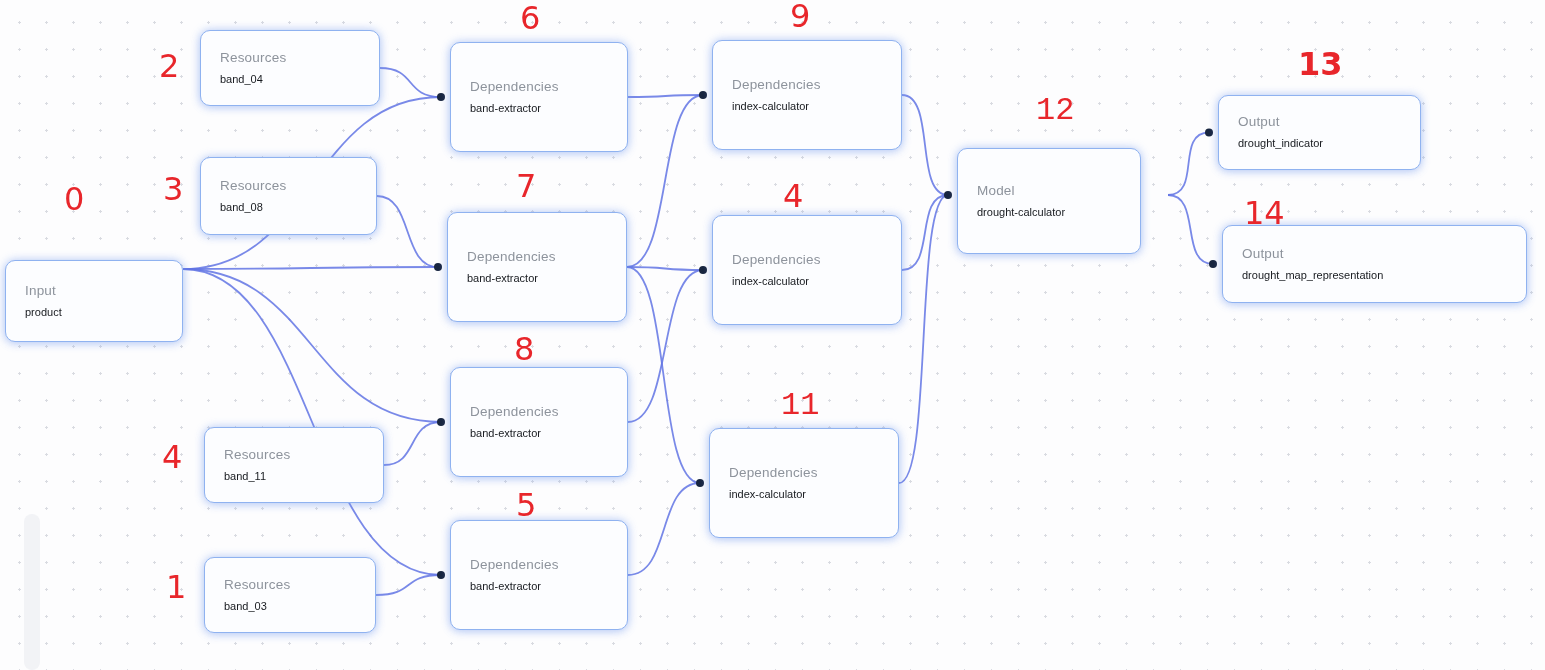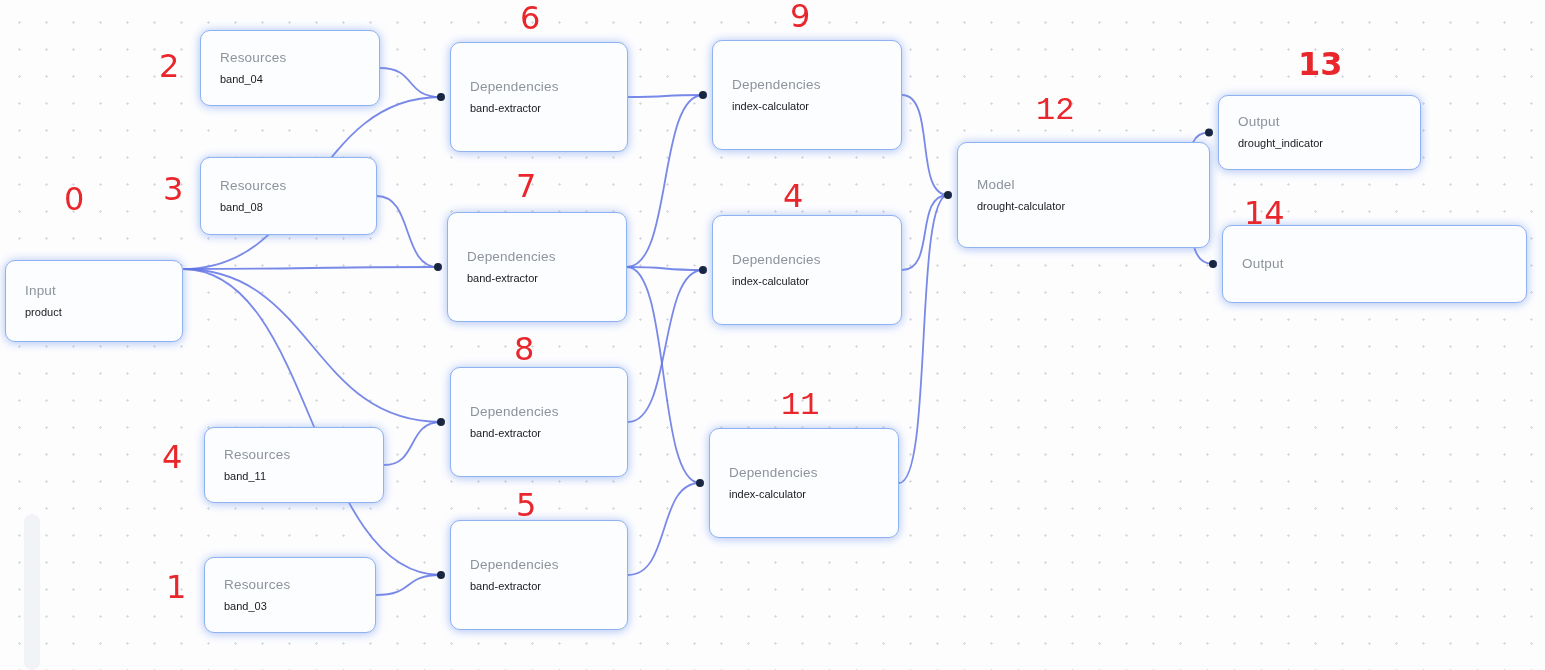--- a/index.html
+++ b/index.html
@@ -123,30 +123,31 @@
     <div class="node-name">index-calculator</div>
   </div>
       <div class="node" style="left: 712px; top: 215px; width: 190px; height: 110px;">
     <div class="node-title">Dependencies</div>
     <div class="node-name">index-calculator</div>
   </div>
       <div class="node" style="left: 709px; top: 428px; width: 190px; height: 110px;">
     <div class="node-title">Dependencies</div>
     <div class="node-name">index-calculator</div>
   </div>
-      <div class="node" style="left: 957px; top: 142px; width: 253px; height: 106px;">
+      <div class="node" style="left: 957px; top: 148px; width: 184px; height: 106px;">
     <div class="node-title">Model</div>
     <div class="node-name">drought-calculator</div>
   </div>
       <div class="node" style="left: 1218px; top: 95px; width: 203px; height: 75px;">
     <div class="node-title">Output</div>
     <div class="node-name">drought_indicator</div>
   </div>
       <div class="node" style="left: 1222px; top: 225px; width: 305px; height: 78px;">
     <div class="node-title">Output</div>
+    <div class="node-name">drought_map_representation</div>
   </div>
     </div>
   <div id="marks">
       <div class="mark" style="left: 64px; top: 183px;">0</div>
       <div class="mark" style="left: 166px; top: 571px;">1</div>
       <div class="mark" style="left: 159px; top: 50px;">2</div>
       <div class="mark" style="left: 163px; top: 173px;">3</div>
       <div class="mark" style="left: 162px; top: 441px;">4</div>
       <div class="mark" style="left: 516px; top: 489px;">5</div>
       <div class="mark" style="left: 520px; top: 2px;">6</div>

